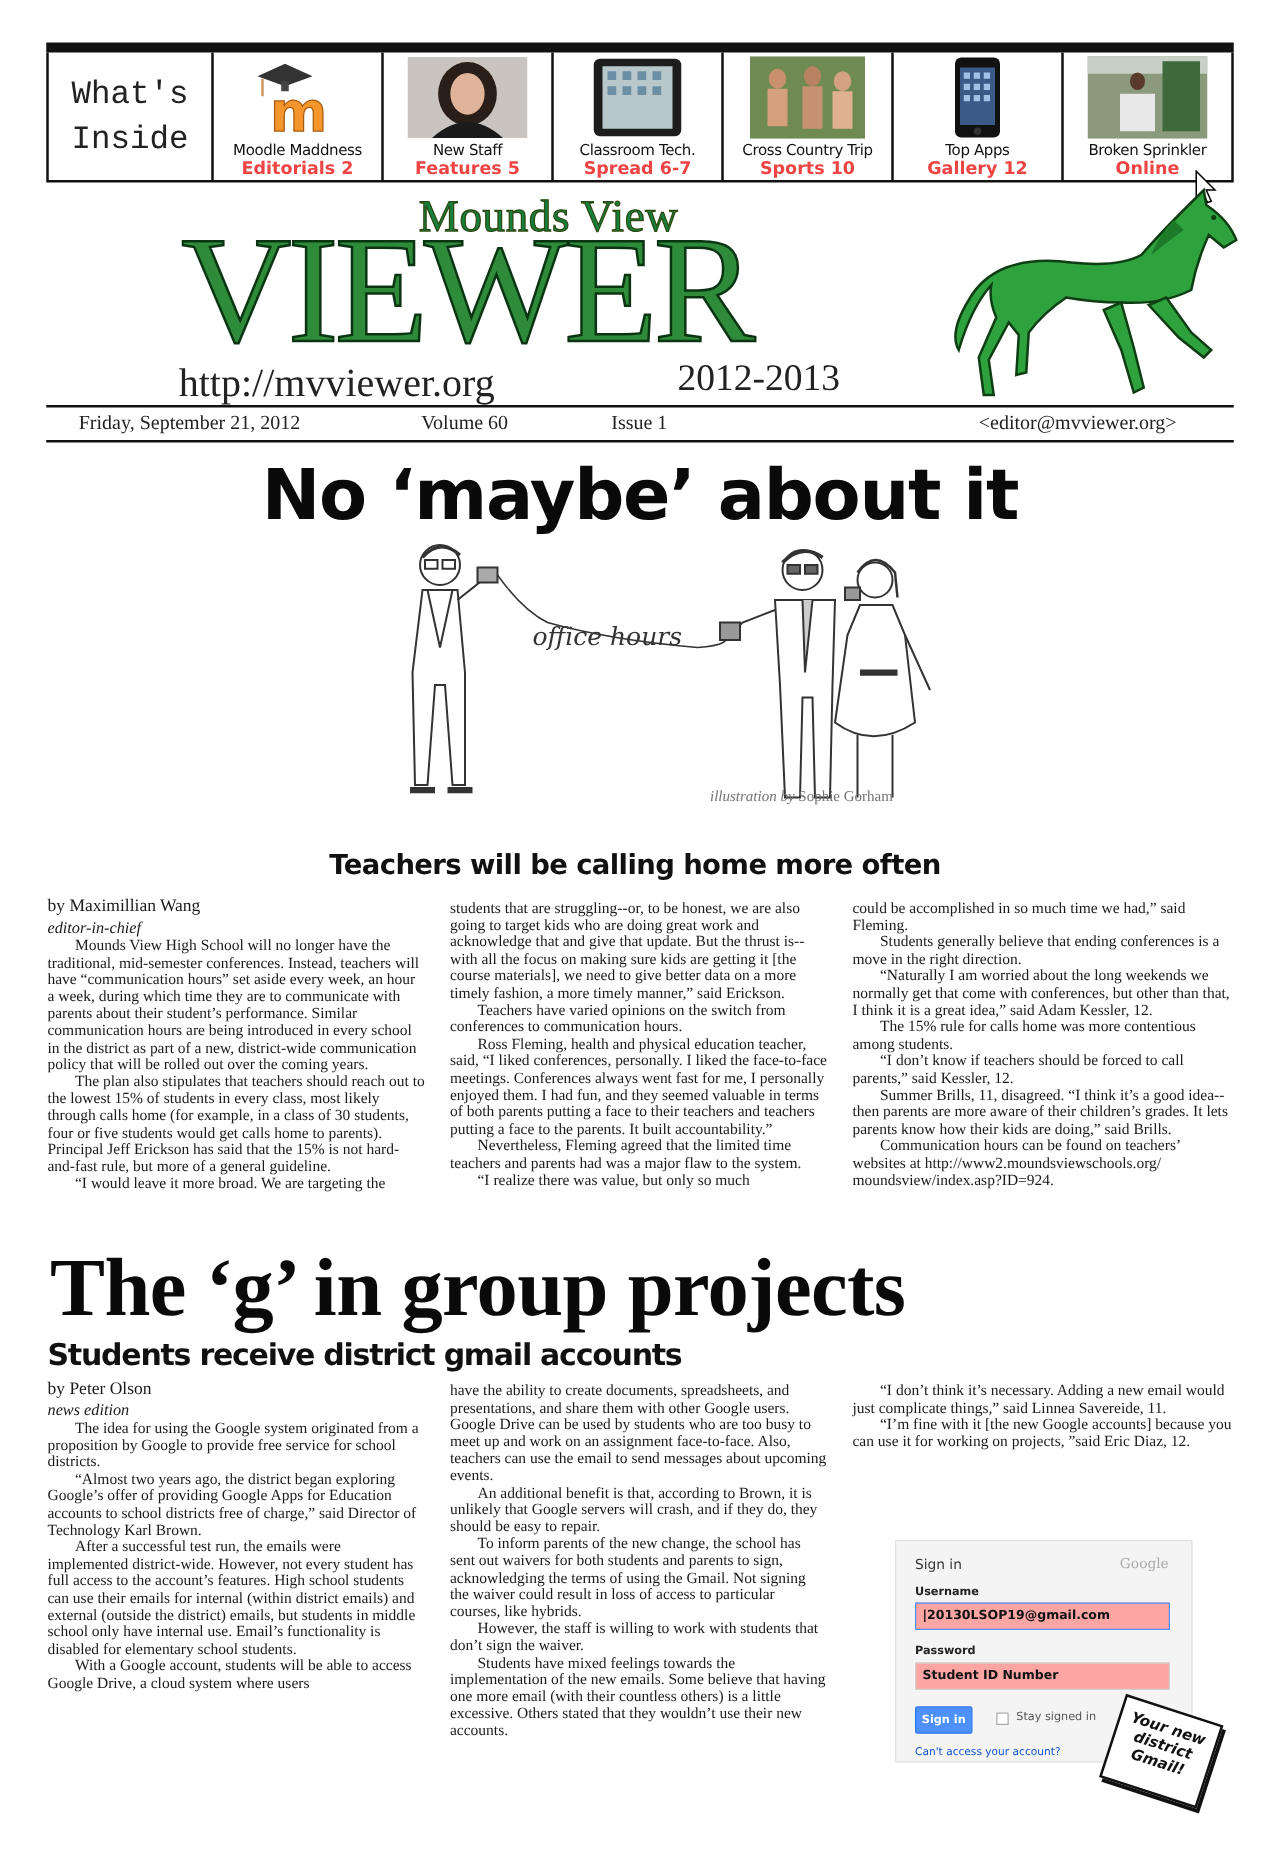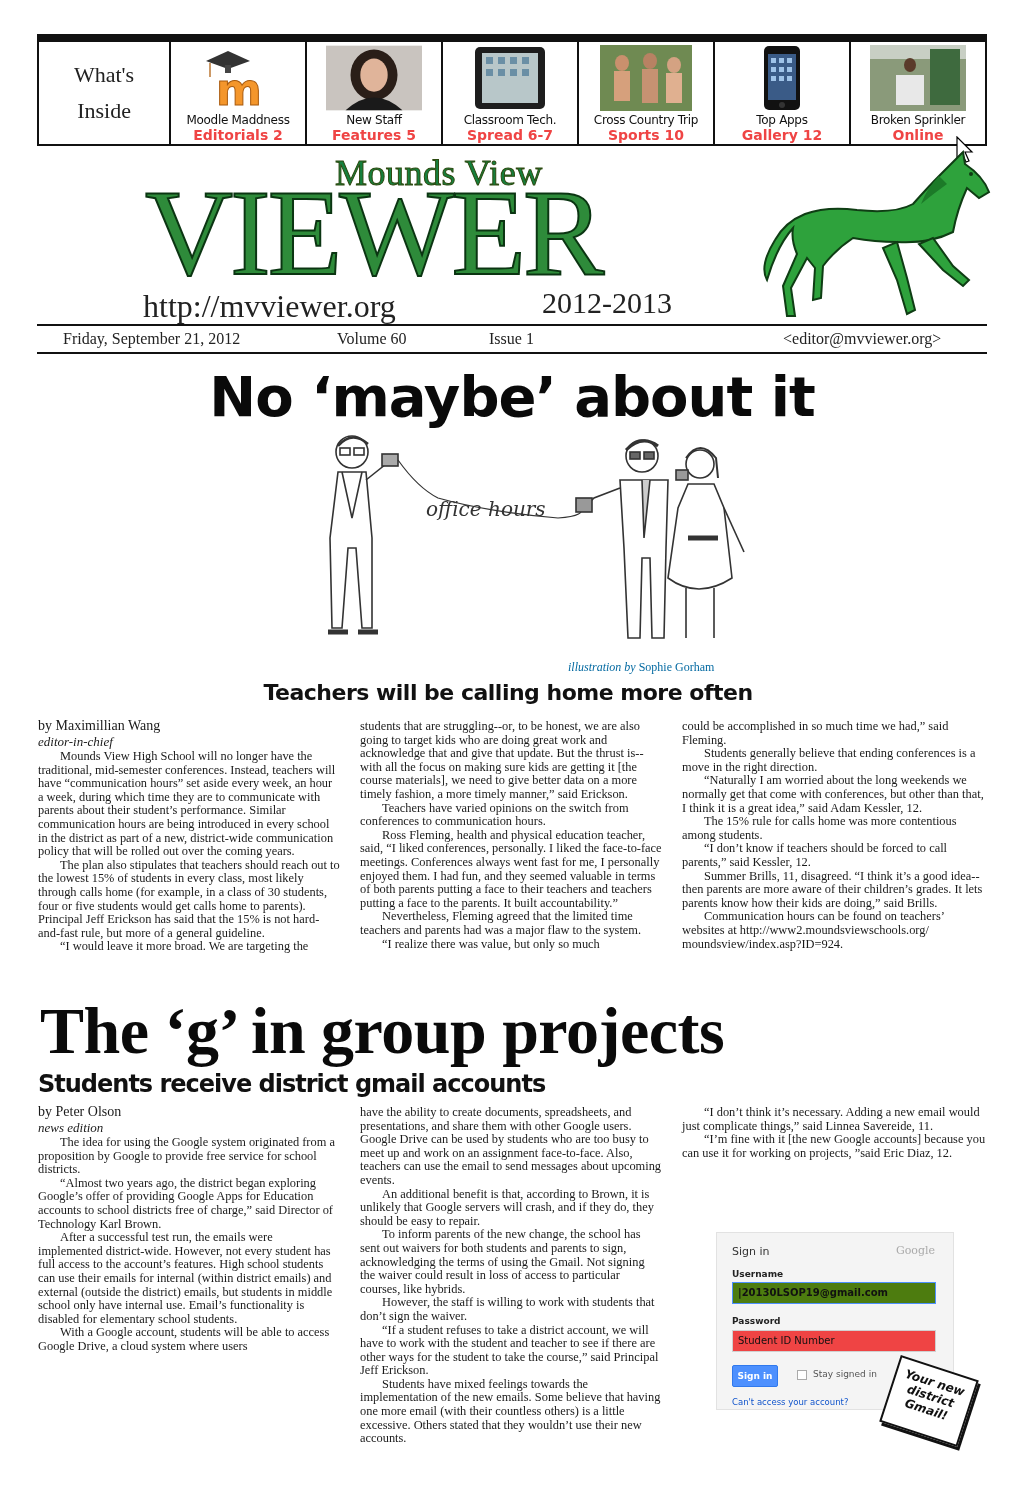--- a/index.html
+++ b/index.html
@@ -2,62 +2,62 @@
 <html><head>
 <meta charset="utf-8">
 <style>
   * { box-sizing: border-box; margin: 0; padding: 0; }
   html, body { width: 1024px; height: 1500px; background: #ffffff; overflow: hidden; }
   body { position: relative; font-family: "Liberation Serif", serif; color: #111; }
 
   
   .top-rule { position: absolute; left: 37px; top: 34px; width: 950px; height: 8px; background: #111; }
   .inside-strip { position: absolute; left: 37px; top: 42px; width: 950px; height: 104px; border-bottom: 2px solid #111; display: flex; }
-  .inside-title { width: 136px; border-left: 2px solid #111; border-right: 2px solid #111; display: flex; flex-direction: column; align-items: center; justify-content: center; font-family: Liberation Serif, serif; font-size: 22px; line-height: 36px; color: #222; }
+  .inside-title { width: 136px; border-left: 2px solid #111; border-right: 2px solid #111; display: flex; flex-direction: column; align-items: center; justify-content: center; font-family: Liberation Mono, monospace; font-size: 26px; line-height: 36px; color: #222; }
   .inside-item { width: 138px; border-right: 2px solid #111; display: flex; flex-direction: column; align-items: center; padding-top: 4px; }
   .inside-thumb { width: 96px; height: 64px; display: flex; align-items: center; justify-content: center; }
   .inside-label { font-family: "DejaVu Sans", sans-serif; font-size: 12px; color: #111; margin-top: 3px; line-height: 14px; white-space: nowrap; letter-spacing: -0.3px; }
   .inside-section { font-family: "DejaVu Sans", sans-serif; font-weight: bold; font-size: 14px; color: #ef4444; line-height: 16px; white-space: nowrap; }
 
   
   .masthead { position: absolute; left: 37px; top: 148px; width: 950px; height: 176px; }
   .mv-small { position: absolute; left: 298px; top: 4px; font-size: 36px; color: #15803d; -webkit-text-stroke: 1px #2d4a10; letter-spacing: 0.5px; }
   .mv-big { position: absolute; left: 108px; top: 24px; font-size: 122px; color: #2e8b3a; -webkit-text-stroke: 2px #0b3512; letter-spacing: -3px; line-height: 1; }
   .mv-url { position: absolute; left: 106px; top: 140px; font-size: 32px; color: #222; }
   .mv-year { position: absolute; left: 505px; top: 138px; font-size: 30px; color: #222; }
   .horse { position: absolute; left: 720px; top: 0px; width: 236px; height: 176px; }
 
   .dateline { position: absolute; left: 37px; top: 324px; width: 950px; height: 30px; border-top: 2px solid #111; border-bottom: 2px solid #111; font-size: 16px; color: #222; }
   .dateline span { position: absolute; top: 4px; }
 
   
   .headline1 { position: absolute; left: 0; width: 1024px; top: 364px; text-align: center; font-family: "DejaVu Sans", sans-serif; font-weight: bold; font-size: 56px; color: #0a0a0a; letter-spacing: -1px; }
   .illustration { position: absolute; left: 258px; top: 428px; width: 510px; height: 228px; }
-  .illus-credit { position: absolute; left: 568px; top: 660px; font-size: 12px; color: #0369a1; }
+  .illus-credit { position: absolute; left: 568px; top: 630px; font-size: 12px; color: #737373; }
   .illus-credit i { font-style: italic; }
   .subhead1 { position: absolute; left: 0; width: 1016px; top: 680px; text-align: center; font-family: "DejaVu Sans", sans-serif; font-weight: bold; font-size: 22px; color: #111; letter-spacing: -0.5px; }
 
   .col { position: absolute; font-size: 12.4px; line-height: 13.6px; color: #1a1a1a; text-align: left; }
   .col p { text-indent: 22px; }
   .col p.noindent { text-indent: 0; }
   .byline { font-size: 14px; line-height: 16px; }
   .byrole { font-size: 13px; font-style: italic; line-height: 16px; }
 
   
   .headline2 { position: absolute; left: 40px; top: 998px; font-size: 66px; color: #0a0a0a; letter-spacing: -0.5px; line-height: 1; }
   .subhead2 { position: absolute; left: 38px; top: 1072px; font-family: "DejaVu Sans", sans-serif; font-weight: bold; font-size: 24px; color: #111; letter-spacing: -1px; line-height: 1; }
 
   
   .signin { position: absolute; left: 716px; top: 1232px; width: 238px; height: 178px; background: #f4f4f4; border: 1px solid #e2e2e2; font-family: "DejaVu Sans", sans-serif; }
   .signin .t { position: absolute; left: 15px; top: 12px; font-size: 11px; color: #333; }
   .signin .g { position: absolute; right: 18px; top: 11px; font-size: 11px; color: #aaa; font-family: "DejaVu Serif", serif; }
   .signin .ul { position: absolute; left: 15px; top: 36px; font-size: 9px; font-weight: bold; color: #222; }
-  .signin .uf { position: absolute; left: 15px; top: 49px; width: 204px; height: 22px; background: #4d7c0f; border: 1px solid #4d90fe; font-size: 10px; font-weight: bold; padding: 4px 5px; color: #111; }
+  .signin .uf { position: absolute; left: 15px; top: 49px; width: 204px; height: 22px; background: #fca5a5; border: 1px solid #4d90fe; font-size: 10px; font-weight: bold; padding: 4px 5px; color: #111; }
   .signin .pl { position: absolute; left: 15px; top: 83px; font-size: 9px; font-weight: bold; color: #222; }
-  .signin .pf { position: absolute; left: 15px; top: 97px; width: 204px; height: 22px; background: #ef4444; border: 1px solid #d0d0d0; font-size: 10px; font-weight: normal; padding: 4px 5px; color: #111; }
+  .signin .pf { position: absolute; left: 15px; top: 97px; width: 204px; height: 22px; background: #fca5a5; border: 1px solid #d0d0d0; font-size: 10px; font-weight: bold; padding: 4px 5px; color: #111; }
   .signin .btn { position: absolute; left: 15px; top: 132px; width: 46px; height: 22px; background: #4d90fe; border: 1px solid #3079ed; color: #fff; font-size: 9px; font-weight: bold; text-align: center; line-height: 20px; border-radius: 2px; }
   .signin .cb { position: absolute; left: 80px; top: 137px; width: 10px; height: 10px; border: 1px solid #aaa; background: #fff; }
   .signin .ss { position: absolute; left: 96px; top: 136px; font-size: 9px; color: #555; }
   .signin .ca { position: absolute; left: 15px; top: 164px; font-size: 8.5px; color: #1155cc; }
   .sticky { position: absolute; left: 888px; top: 1366px; width: 82px; height: 70px; background: #fff; border: 2px solid #111; transform: rotate(18deg); box-shadow: 3px 3px 0 #111; font-family: "DejaVu Sans", sans-serif; font-weight: bold; font-style: italic; font-size: 12px; line-height: 14px; text-align: center; padding-top: 7px; color: #111; }
 
   .cursor { position: absolute; left: 956px; top: 136px; width: 18px; height: 28px; }
 </style>
 </head>
 <body>
@@ -269,21 +269,20 @@
   <p>The idea for using the Google system originated from a proposition by Google to provide free service for school districts.</p>
   <p>“Almost two years ago, the district began exploring Google’s offer of providing Google Apps for Education accounts to school districts free of charge,” said Director of Technology Karl Brown.</p>
   <p>After a successful test run, the emails were implemented district-wide. However, not every student has full access to the account’s features. High school students can use their emails for internal (within district emails) and external (outside the district) emails, but students in middle school only have internal use. Email’s functionality is disabled for elementary school students.</p>
   <p>With a Google account, students will be able to access Google Drive, a cloud system where users</p>
 </div>
 <div class="col" style="left:360px; top:1106px; width:302px;">
   <p class="noindent">have the ability to create documents, spreadsheets, and presentations, and share them with other Google users. Google Drive can be used by students who are too busy to meet up and work on an assignment face-to-face. Also, teachers can use the email to send messages about upcoming events.</p>
   <p>An additional benefit is that, according to Brown, it is unlikely that Google servers will crash, and if they do, they should be easy to repair.</p>
   <p>To inform parents of the new change, the school has sent out waivers for both students and parents to sign, acknowledging the terms of using the Gmail. Not signing the waiver could result in loss of access to particular courses, like hybrids.</p>
   <p>However, the staff is willing to work with students that don’t sign the waiver.</p>
-  <p>“If a student refuses to take a district account, we will have to work with the student and teacher to see if there are other ways for the student to take the course,” said Principal Jeff Erickson.</p>
   <p>Students have mixed feelings towards the implementation of the new emails. Some believe that having one more email (with their countless others) is a little excessive. Others stated that they wouldn’t use their new accounts.</p>
 </div>
 <div class="col" style="left:682px; top:1106px; width:304px;">
   <p>“I don’t think it’s necessary. Adding a new email would just complicate things,” said Linnea Savereide, 11.</p>
   <p>“I’m fine with it [the new Google accounts] because you can use it for working on projects, ”said Eric Diaz, 12.</p>
 </div>
 
 <div class="signin">
   <div class="t">Sign in</div>
   <div class="g">Google</div>

